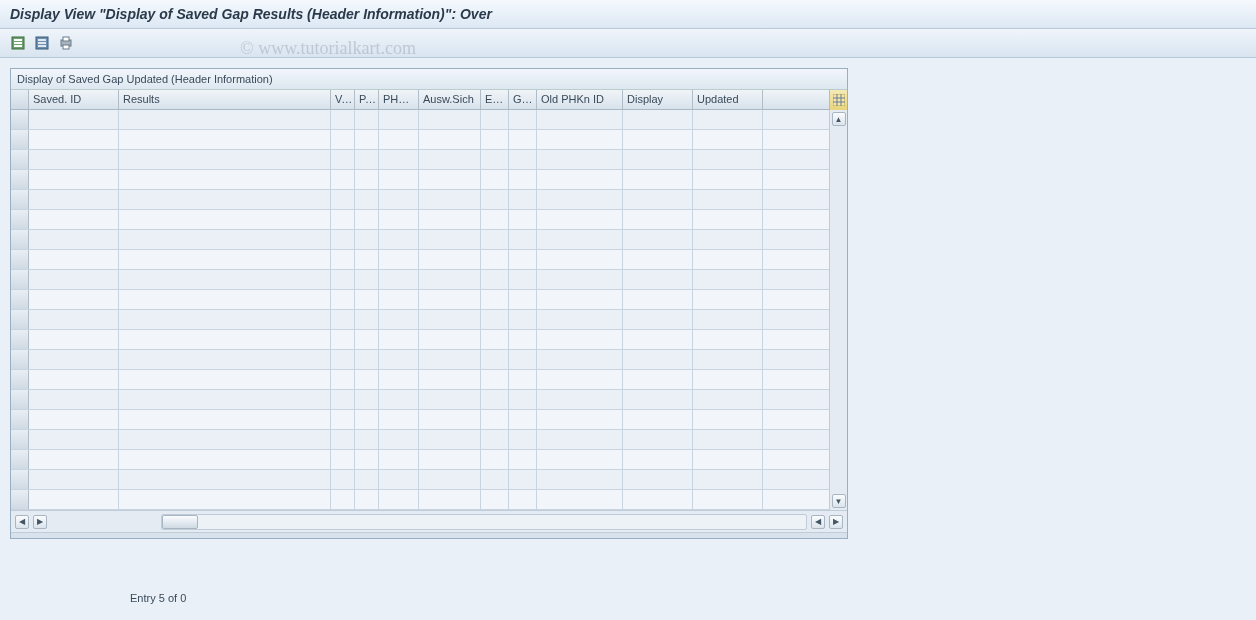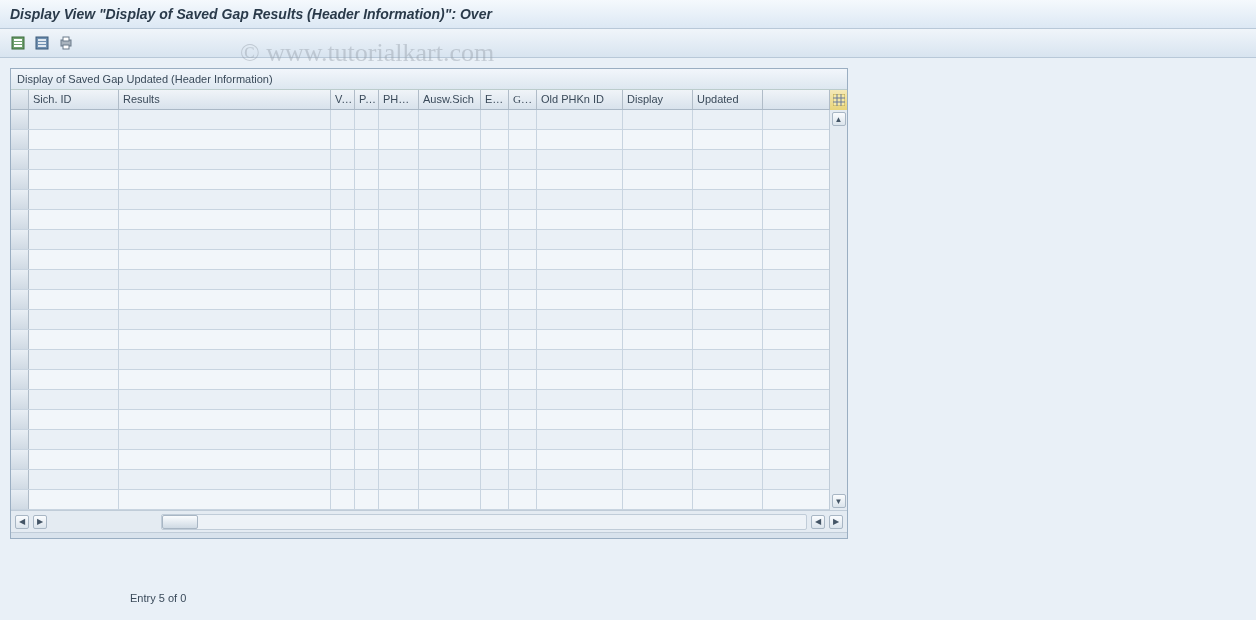--- a/index.html
+++ b/index.html
@@ -150,21 +150,21 @@
       border:1px solid #c4b45a;
       display:flex;align-items:center;justify-content:center;
       gap:6px;cursor:pointer;
       color:#3a3a3a;font-size:11px;
     }
     .pos-btn svg{flex:0 0 auto}
     .entry-text{ color:#3a4a5a; }
     .watermark{
       position:absolute;
       left:240px;top:38px;
-      font-size:26px;
+      font-size:18px;
       color:rgba(150,160,170,0.45);
       font-family:Georgia,serif;
       pointer-events:none;
     }
   </style>
 </head>
 <body>
 
 <div class="title-bar">
   <span>Display View "Display of Saved Gap Results (Header Information)": Over</span>
@@ -196,28 +196,28 @@
   </button>
 </div>
 
 <div class="main-panel">
   <div class="grid-container">
     <div class="grid-title">Display of Saved Gap Updated (Header Information)</div>
 
     <div class="grid-head-row" id="grid-head">
       <div class="rowsel-col"></div>
 
-      <div class="colh" style="width: 90px; flex: 0 0 90px;">Sich. ID</div>
+      <div class="colh" style="width: 90px; flex: 0 0 90px;">Saved. ID</div>
         <div class="colh" style="width: 212px; flex: 0 0 212px;">Results</div>
         <div class="colh" style="width: 24px; flex: 0 0 24px;">V...</div>
         <div class="colh" style="width: 24px; flex: 0 0 24px;">P...</div>
         <div class="colh" style="width: 40px; flex: 0 0 40px;">PHKn...</div>
         <div class="colh" style="width: 62px; flex: 0 0 62px;">Ausw.Sich</div>
         <div class="colh" style="width: 28px; flex: 0 0 28px;">Ev...</div>
-        <div class="colh" style="width: 28px; flex: 0 0 28px; font-family: Liberation Serif, serif;">Ga...</div>
+        <div class="colh" style="width: 28px; flex: 0 0 28px;">Ga...</div>
         <div class="colh" style="width: 86px; flex: 0 0 86px;">Old PHKn ID</div>
         <div class="colh" style="width: 70px; flex: 0 0 70px;">Display</div>
         <div class="colh" style="width: 70px; flex: 0 0 70px;">Updated</div>
         <div class="config-btn" title="Configure columns">
         <svg width="12" height="12" viewBox="0 0 12 12">
             <rect x="0" y="0" width="12" height="12" fill="#f4e8a8" stroke="#b8a44a"></rect>
             <line x1="4" y1="0" x2="4" y2="12" stroke="#6a7a9a"></line>
             <line x1="8" y1="0" x2="8" y2="12" stroke="#6a7a9a"></line>
             <line x1="0" y1="4" x2="12" y2="4" stroke="#6a7a9a"></line>
             <line x1="0" y1="8" x2="12" y2="8" stroke="#6a7a9a"></line>

